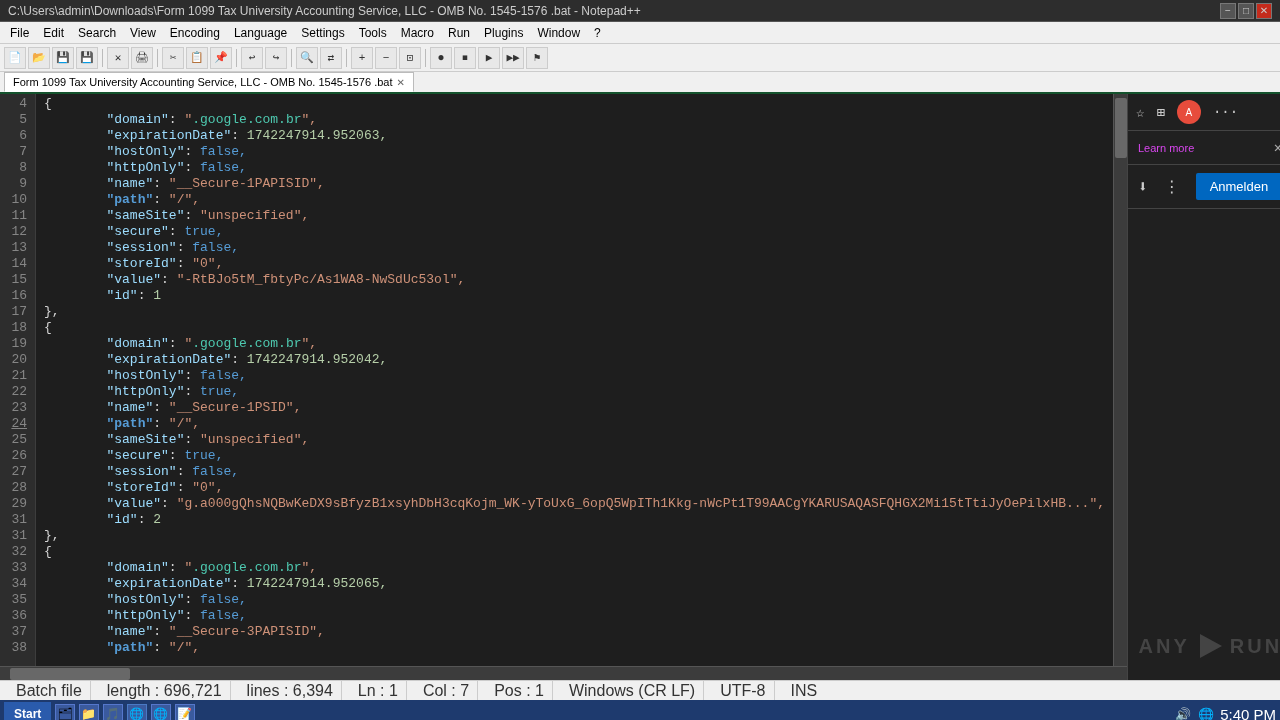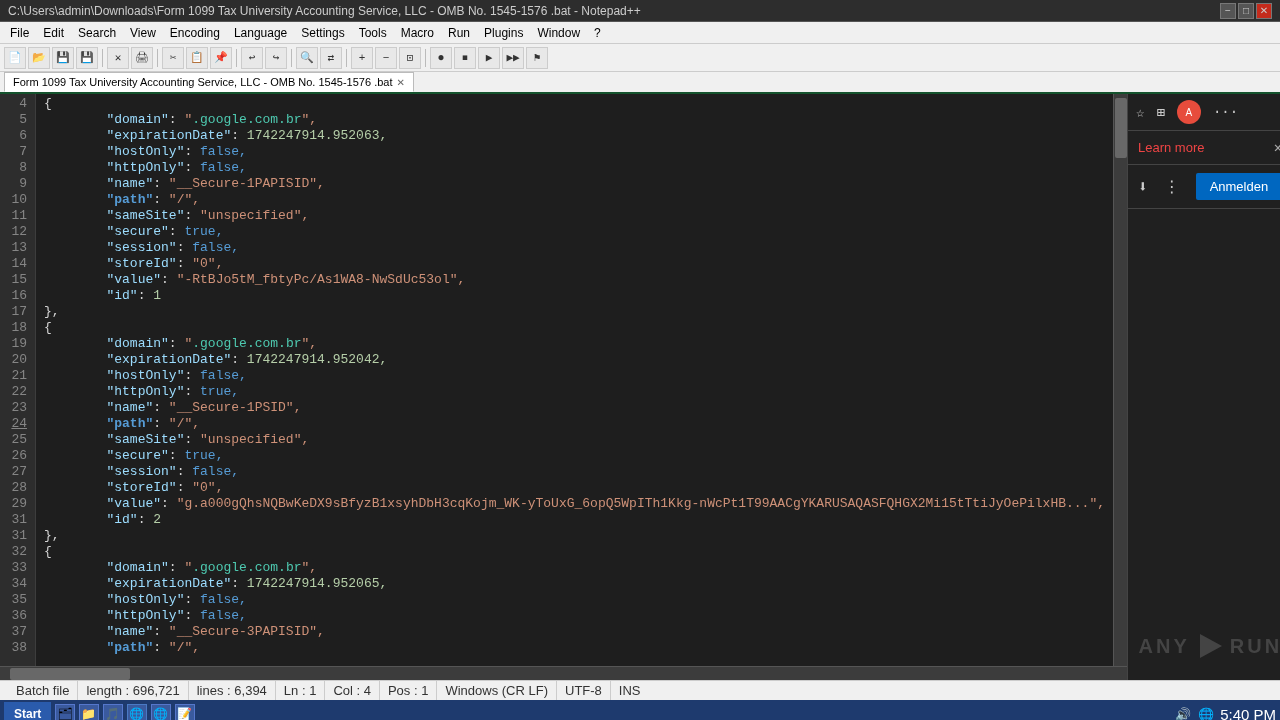--- a/index.html
+++ b/index.html
@@ -194,23 +194,23 @@
       font-family: 'Segoe UI', sans-serif;
     }
     .learn-more-bar {
       display: flex;
       align-items: center;
       justify-content: space-between;
       padding: 8px 10px;
       border-bottom: 1px solid #444;
     }
     .learn-more-link {
-      color: #ef4444;
-      font-family: 'Segoe UI', sans-serif;
-      font-size: 13px;
+      color: #d946ef;
+      font-family: 'Segoe UI', sans-serif;
+      font-size: 11px;
       cursor: pointer;
       text-decoration: none;
     }
     .learn-more-close {
       color: #aaa;
       font-size: 14px;
       cursor: pointer;
     }
     .rp-toolbar {
       display: flex;
@@ -249,24 +249,24 @@
     }
 
     
     .statusbar {
       height: 20px;
       background: #f0f0f0;
       border-top: 1px solid #ccc;
       display: flex;
       align-items: center;
       font-family: 'Segoe UI', sans-serif;
-      font-size: 13px;
+      font-size: 16px;
       color: #333;
       padding: 0 8px;
-      gap: 0;
+      gap: 8px;
     }
     .status-section {
       padding: 0 8px;
       border-right: 1px solid #ccc;
       height: 100%;
       display: flex;
       align-items: center;
     }
     .status-section:last-child { border-right: none; }
 
@@ -481,21 +481,21 @@
       </div>
     </div>
   </div>
 </div>
 
 <div class="statusbar">
   <span class="status-section">Batch file</span>
   <span class="status-section">length : 696,721</span>
   <span class="status-section">lines : 6,394</span>
   <span class="status-section">Ln : 1</span>
-  <span class="status-section">Col : 4</span>
+  <span class="status-section">Col : 7</span>
   <span class="status-section">Pos : 1</span>
   <span class="status-section">Windows (CR LF)</span>
   <span class="status-section">UTF-8</span>
   <span class="status-section">INS</span>
 </div>
 
 <div class="taskbar">
   <button class="start-btn">Start</button>
   <div class="taskbar-icon">🗂</div>
   <div class="taskbar-icon">📁</div>

